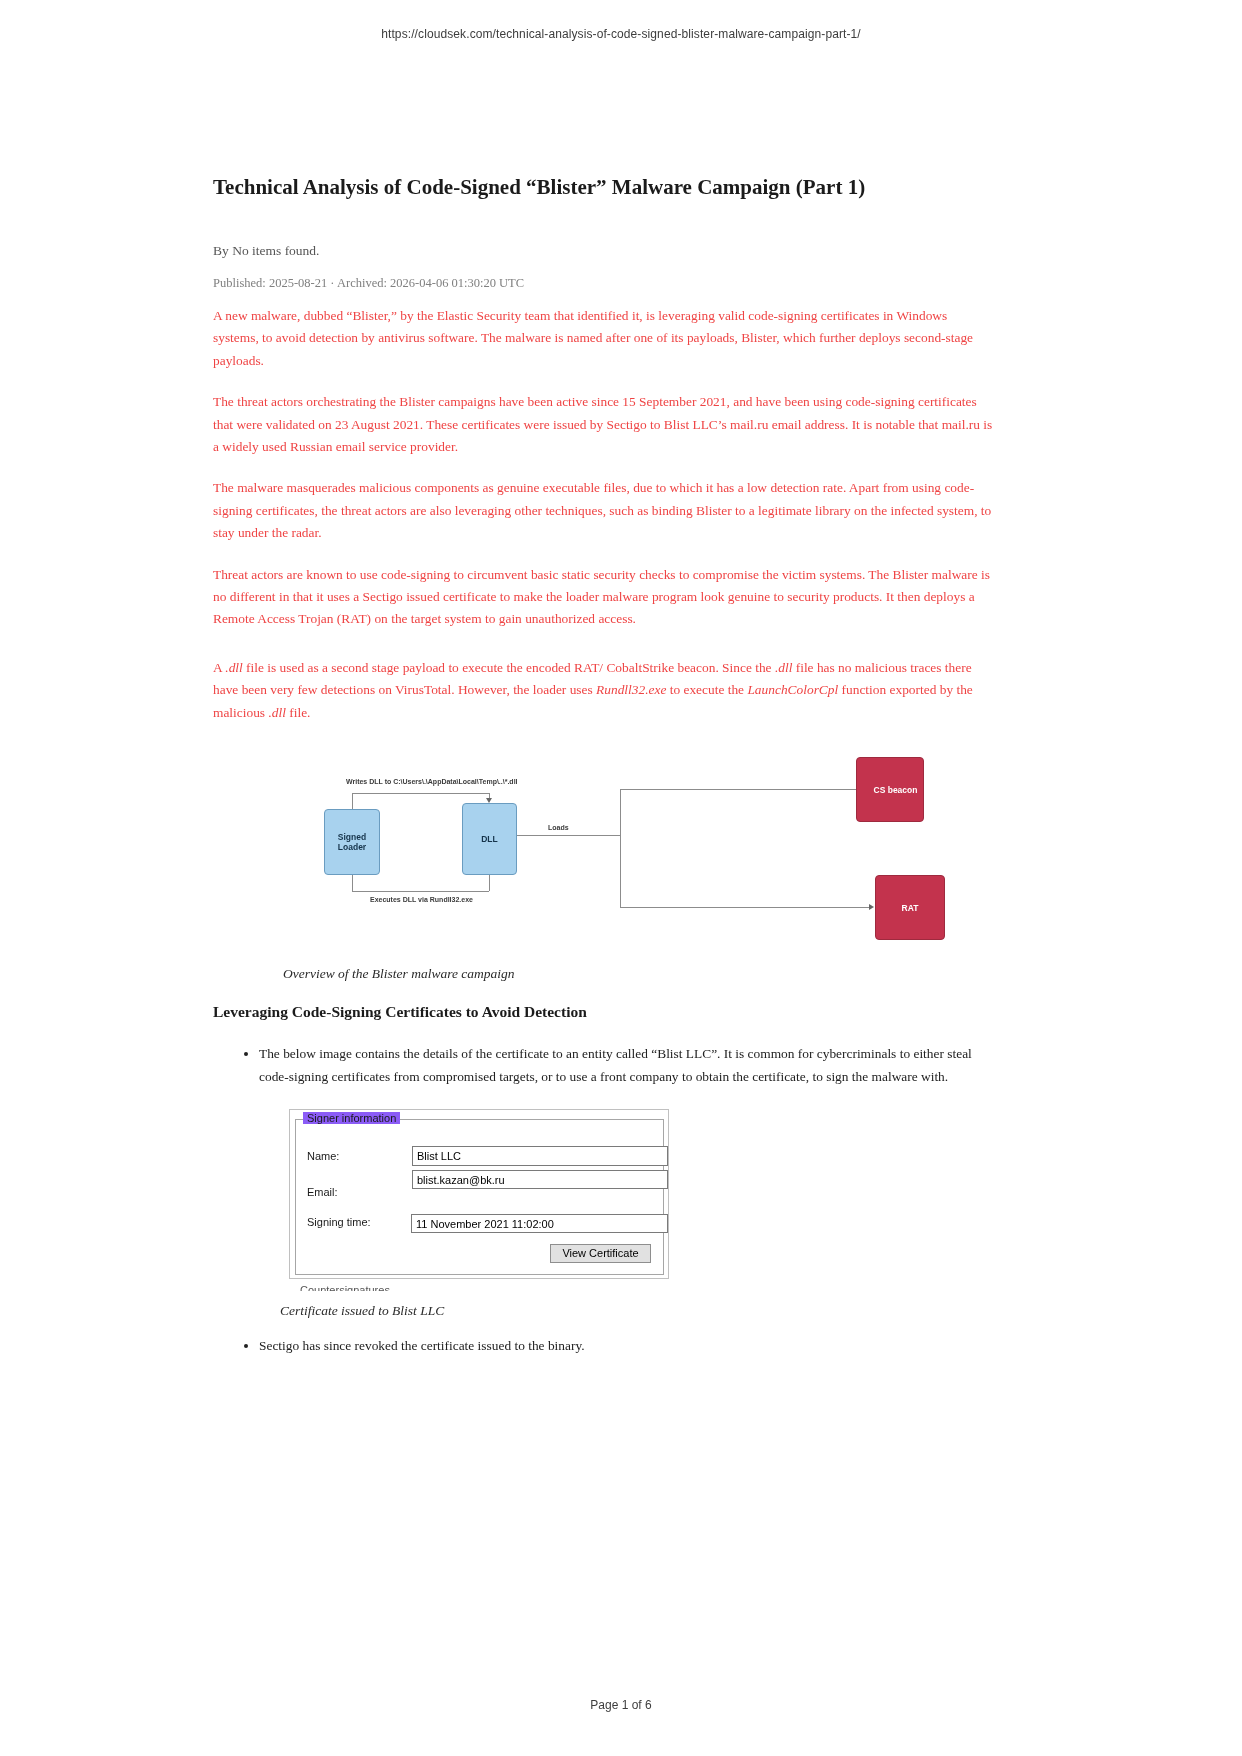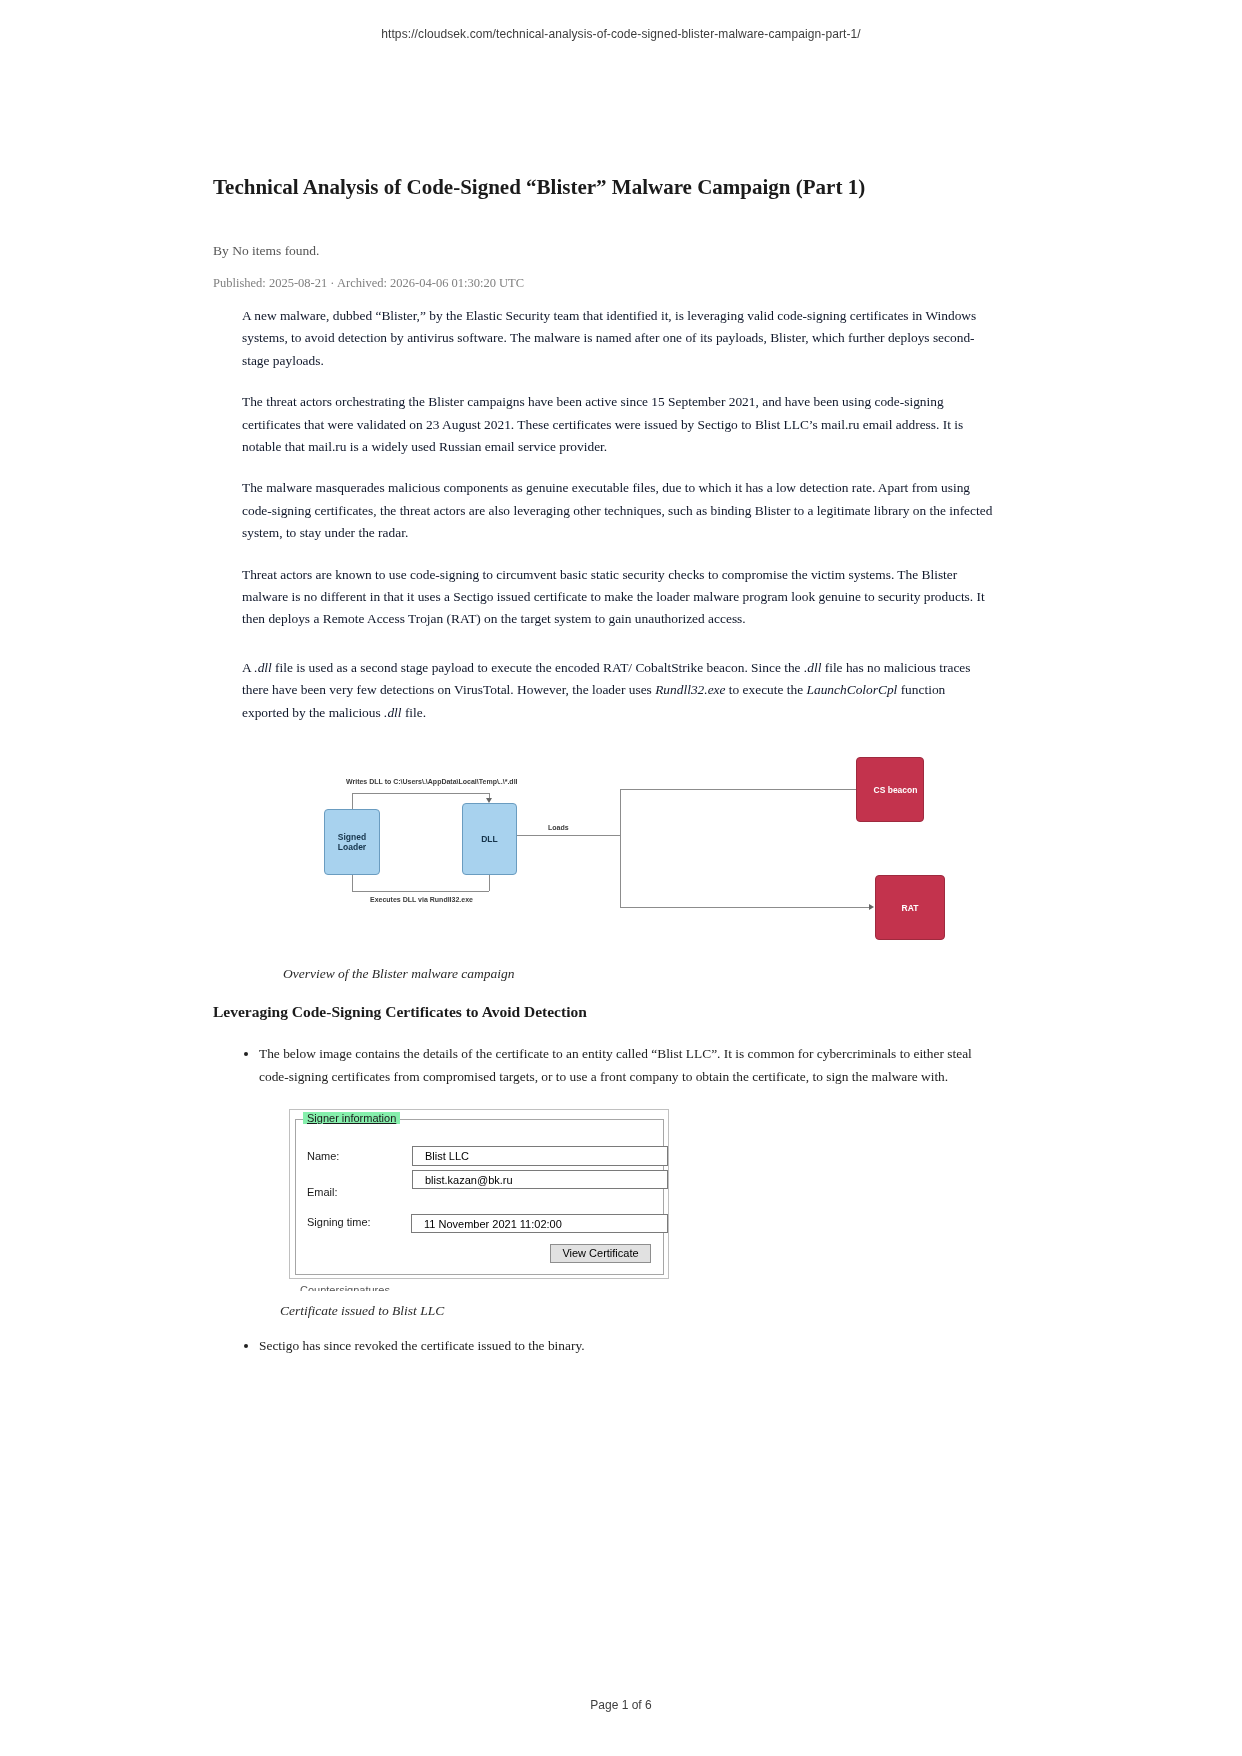--- a/index.html
+++ b/index.html
@@ -13,21 +13,21 @@
     font-family:"Liberation Sans", sans-serif; font-size:12px; color:#3d3d3d;
     letter-spacing:0.1px;
   }
   .content { position:absolute; left:213px; top:0; width:782px; }
   .title {
     margin-top:173px; font-size:21px; font-weight:bold; color:#1b1b1b;
     line-height:28px; font-family:Liberation Serif, serif;
   }
   .byline { margin-top:42px; font-size:13.5px; color:#555; }
   .meta   { margin-top:17px; font-size:12.5px; color:#808080; }
-  p.body-p { margin-top:19px; font-size:13.4px; line-height:22.4px; color:#0f172a;margin-left:29px; }
+  p.body-p { margin-top:19px; font-size:13.4px; line-height:22.4px; color:#ef4444; }
   p.body-p.first { margin-top:14px; }
   p.body-p.dll-p { margin-top:26px; }
   h2.section {
     margin-top:41px; font-size:15.5px; font-weight:bold; color:#1b1b1b; line-height:19px;
   }
   h2.section.second { margin-top:20px; }
   ul.bullets { margin-top:22px; padding-left:46px; }
   ul.bullets.second { margin-top:16px; }
   ul.bullets li { font-size:13.4px; line-height:22.4px; color:#222; }
 
@@ -59,25 +59,25 @@
   .caption.diagram-cap { margin-top:13px; margin-left:70px; }
   .caption.cert-cap    { margin-top:12px; margin-left:67px; }
 
   
   .cert-shot {
     position:relative; margin-top:21px; margin-left:76px; width:380px; height:170px;
     background:#fff; border:1px solid #c0c0c0;
     font-family:"Liberation Sans", sans-serif; font-size:11px; color:#111;
   }
   .cert-group { position:absolute; left:5px; top:9px; width:369px; height:156px; border:1px solid #a6a6a6; }
-  .cert-legend { position:absolute; left:7px; top:-8px; background:#86efac; padding:0 4px; color:#1a1a1a;text-decoration:underline; }
+  .cert-legend { position:absolute; left:7px; top:-8px; background:#8b5cf6; padding:0 4px; color:#1a1a1a; }
   .cert-label { position:absolute; color:#1a1a1a; }
   .cert-input {
     position:absolute; background:#fff; border:1px solid #7a7a7a; height:20px;
-    line-height:18px; padding-left:12px; overflow:hidden; white-space:nowrap; color:#000;
+    line-height:18px; padding-left:4px; overflow:hidden; white-space:nowrap; color:#000;
   }
   .cert-btn {
     position:absolute; left:254px; top:124px; width:101px; height:19px;
     background:#e1e1e1; border:1px solid #8e8e8e; text-align:center; line-height:17px; color:#000;
   }
   .cropped-line {
     margin-top:5px; margin-left:87px; height:7px; overflow:hidden;
     font-family:"Liberation Sans", sans-serif; font-size:11px; color:#555; width:110px;
   }
   .page-footer {

